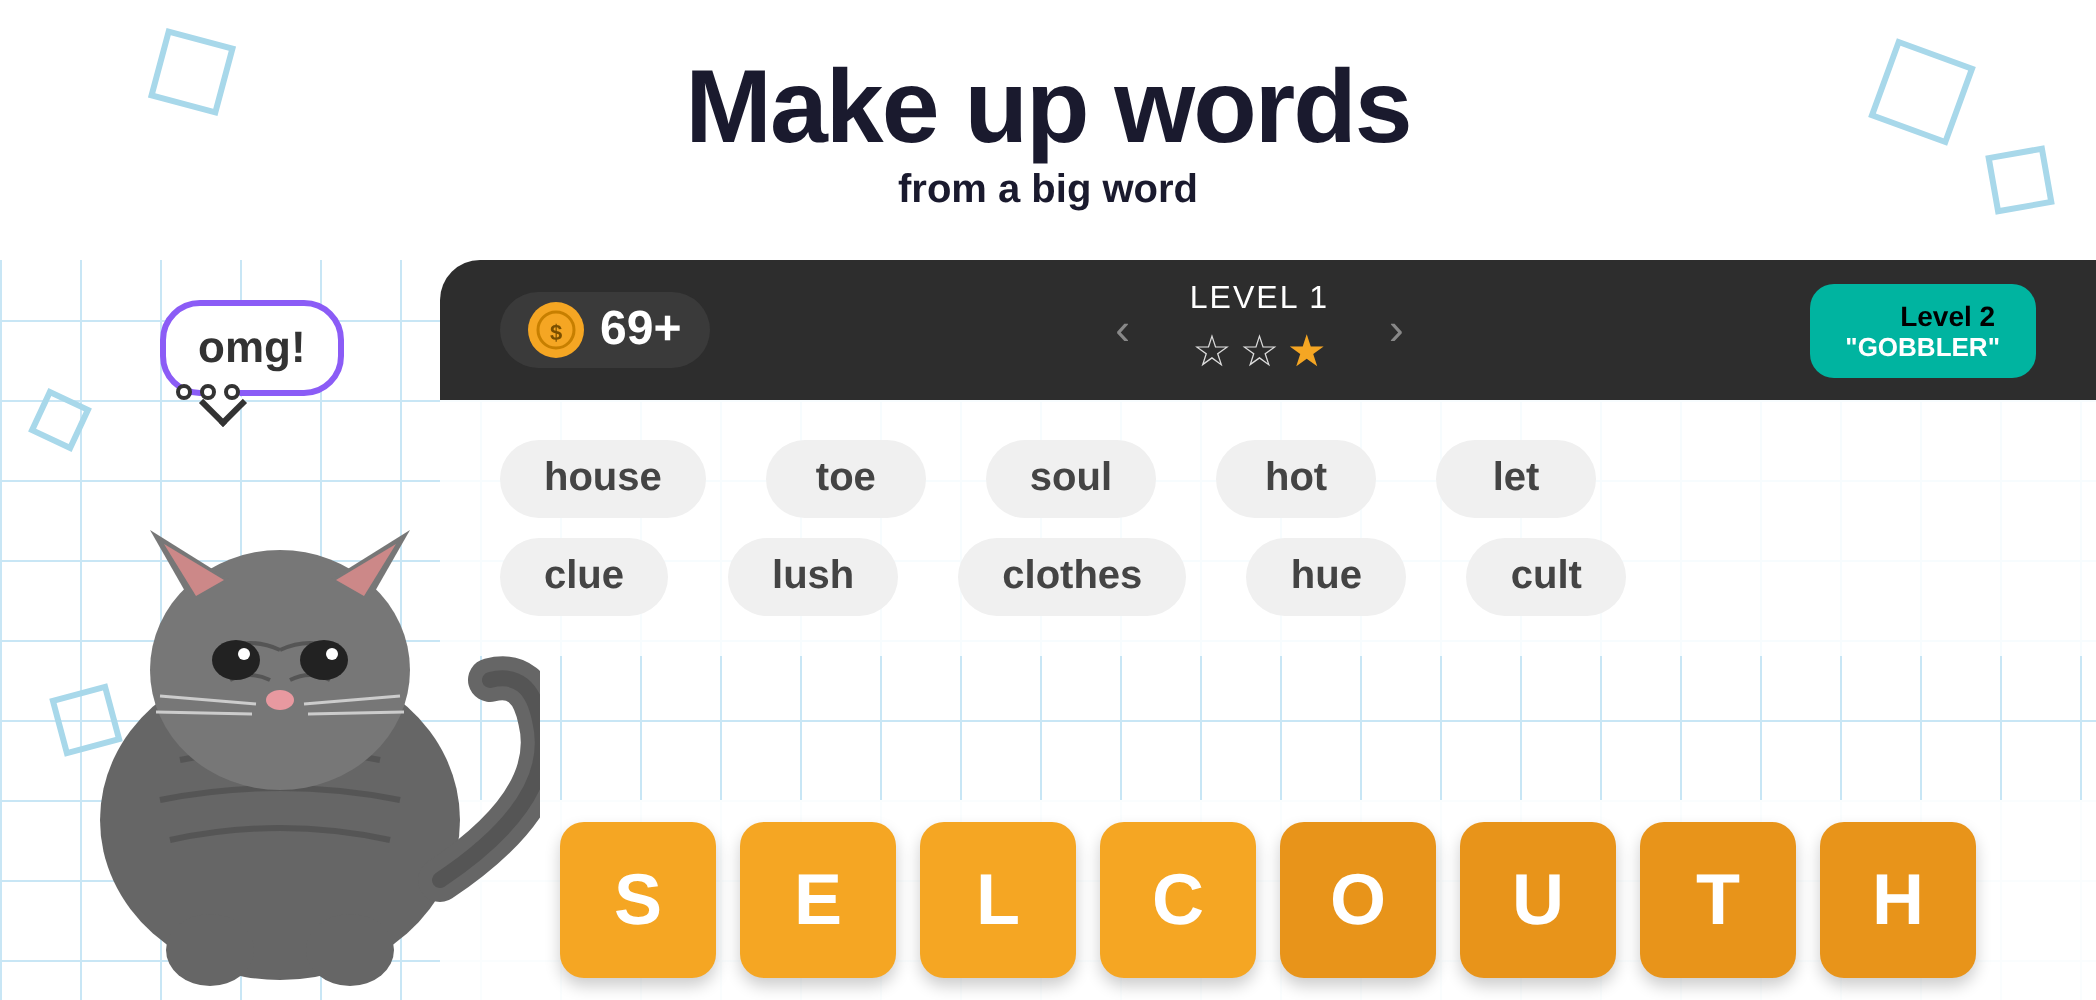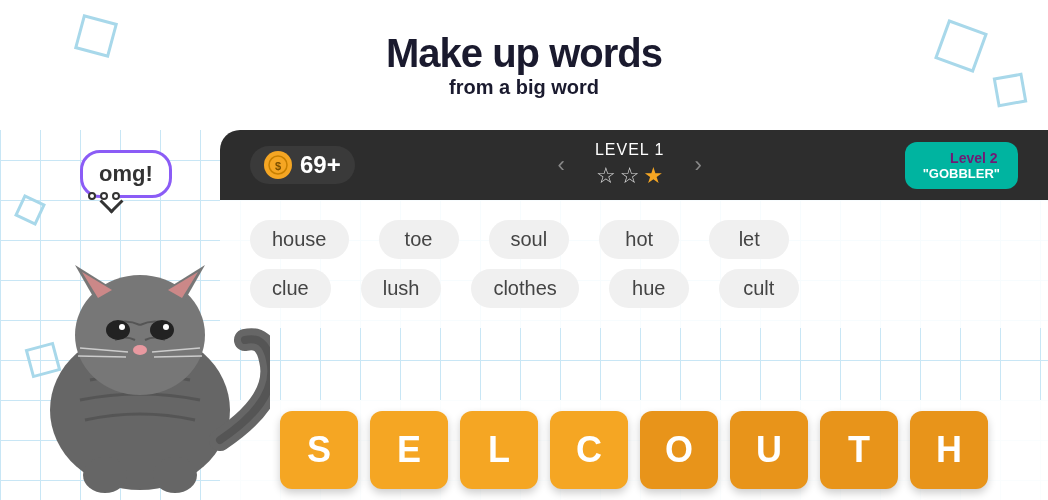--- a/index.html
+++ b/index.html
@@ -30,21 +30,21 @@
       height: 130px;
       background: #ffffff;
       z-index: 1;
       display: flex;
       flex-direction: column;
       align-items: center;
       justify-content: center;
     }
 
     .header-title {
-      font-size: 40px;
+      font-size: 52px;
       font-weight: 900;
       color: #1a1a2e;
       letter-spacing: -1px;
     }
 
     .header-subtitle {
       font-size: 20px;
       font-weight: 600;
       color: #1a1a2e;
     }
@@ -139,21 +139,21 @@
       background: #00b4a0;
       border-radius: 12px;
       padding: 8px 18px;
       display: flex;
       flex-direction: column;
       align-items: center;
       margin-left: auto;
     }
 
     .next-level-text {
-      color: #701a75;
+      color: #000000;
       font-size: 14px;
       font-weight: 700;
       padding-left: 25px;
     }
 
     .next-level-name {
       color: #ffffff;
       font-size: 13px;
       font-weight: 600;
     }
@@ -172,21 +172,21 @@
       display: flex;
       gap: 30px;
       align-items: center;
     }
 
     .word-pill {
       background: #f0f0f0;
       border-radius: 20px;
       padding: 8px 22px;
       font-size: 20px;
-      font-weight: 400;
+      font-weight: 700;
       color: #444;
       min-width: 80px;
       text-align: center;
     }
 
     
     .letter-tiles-area {
       position: absolute;
       bottom: 0;
       left: 220px;

